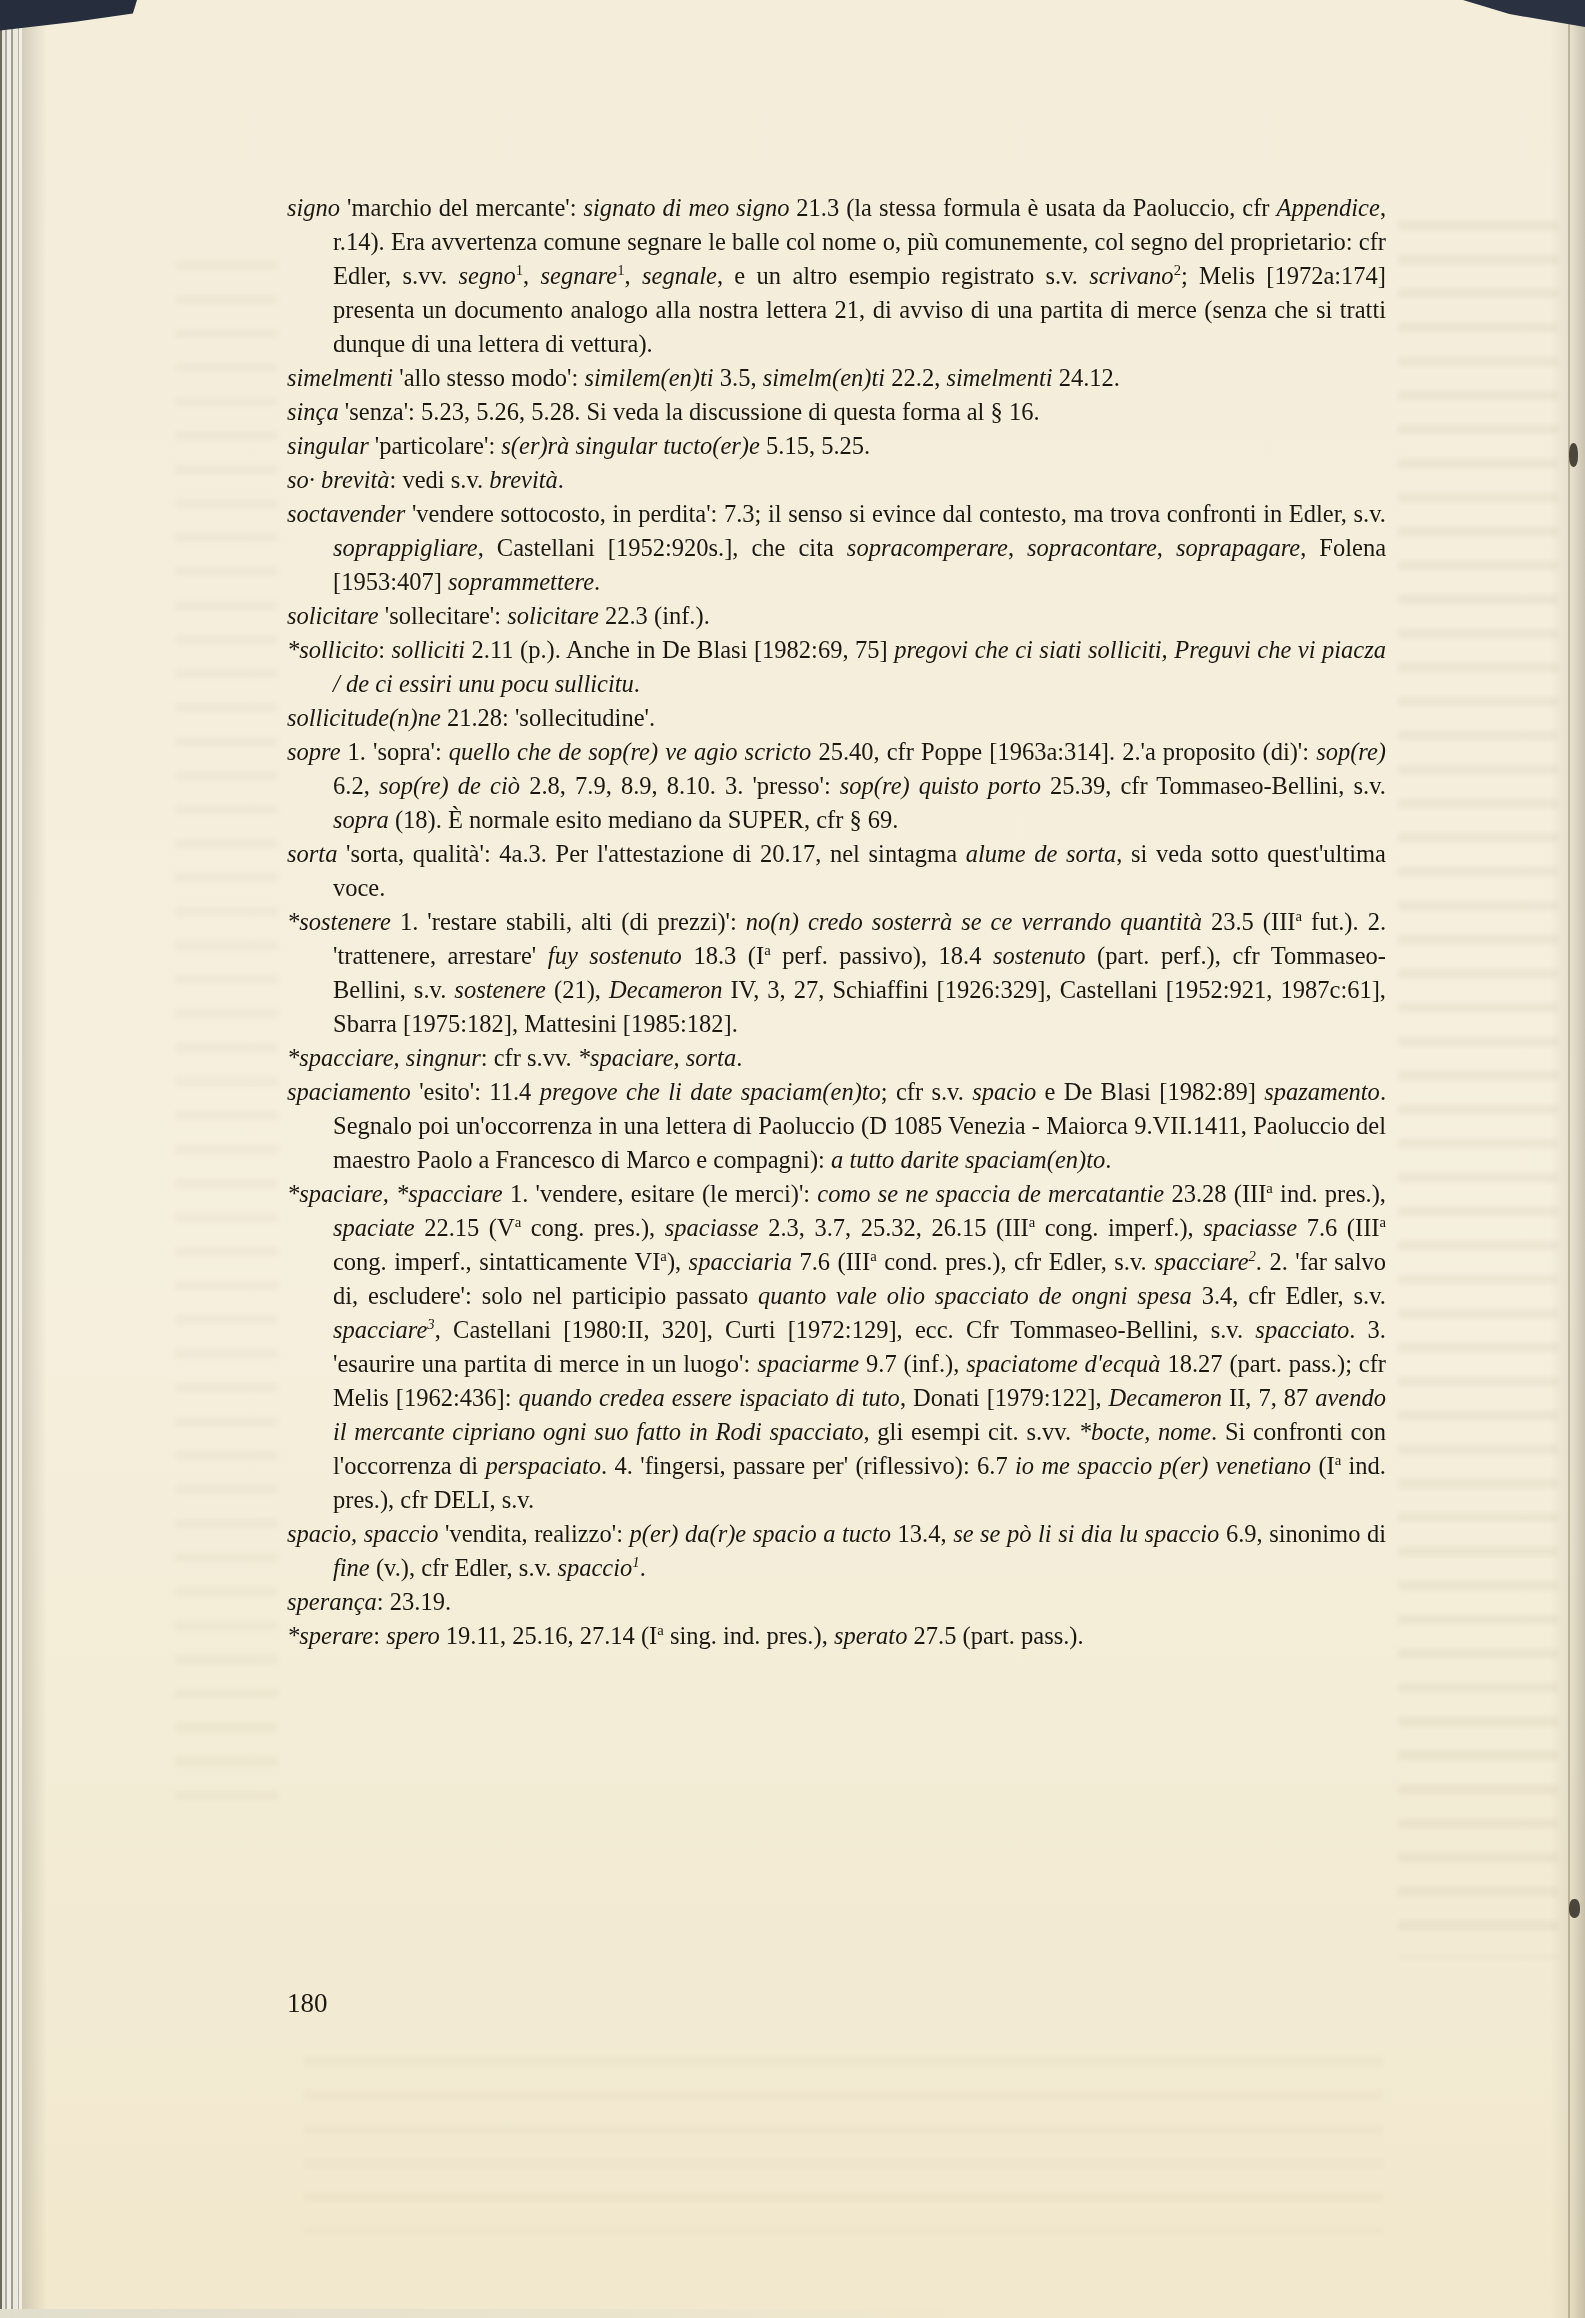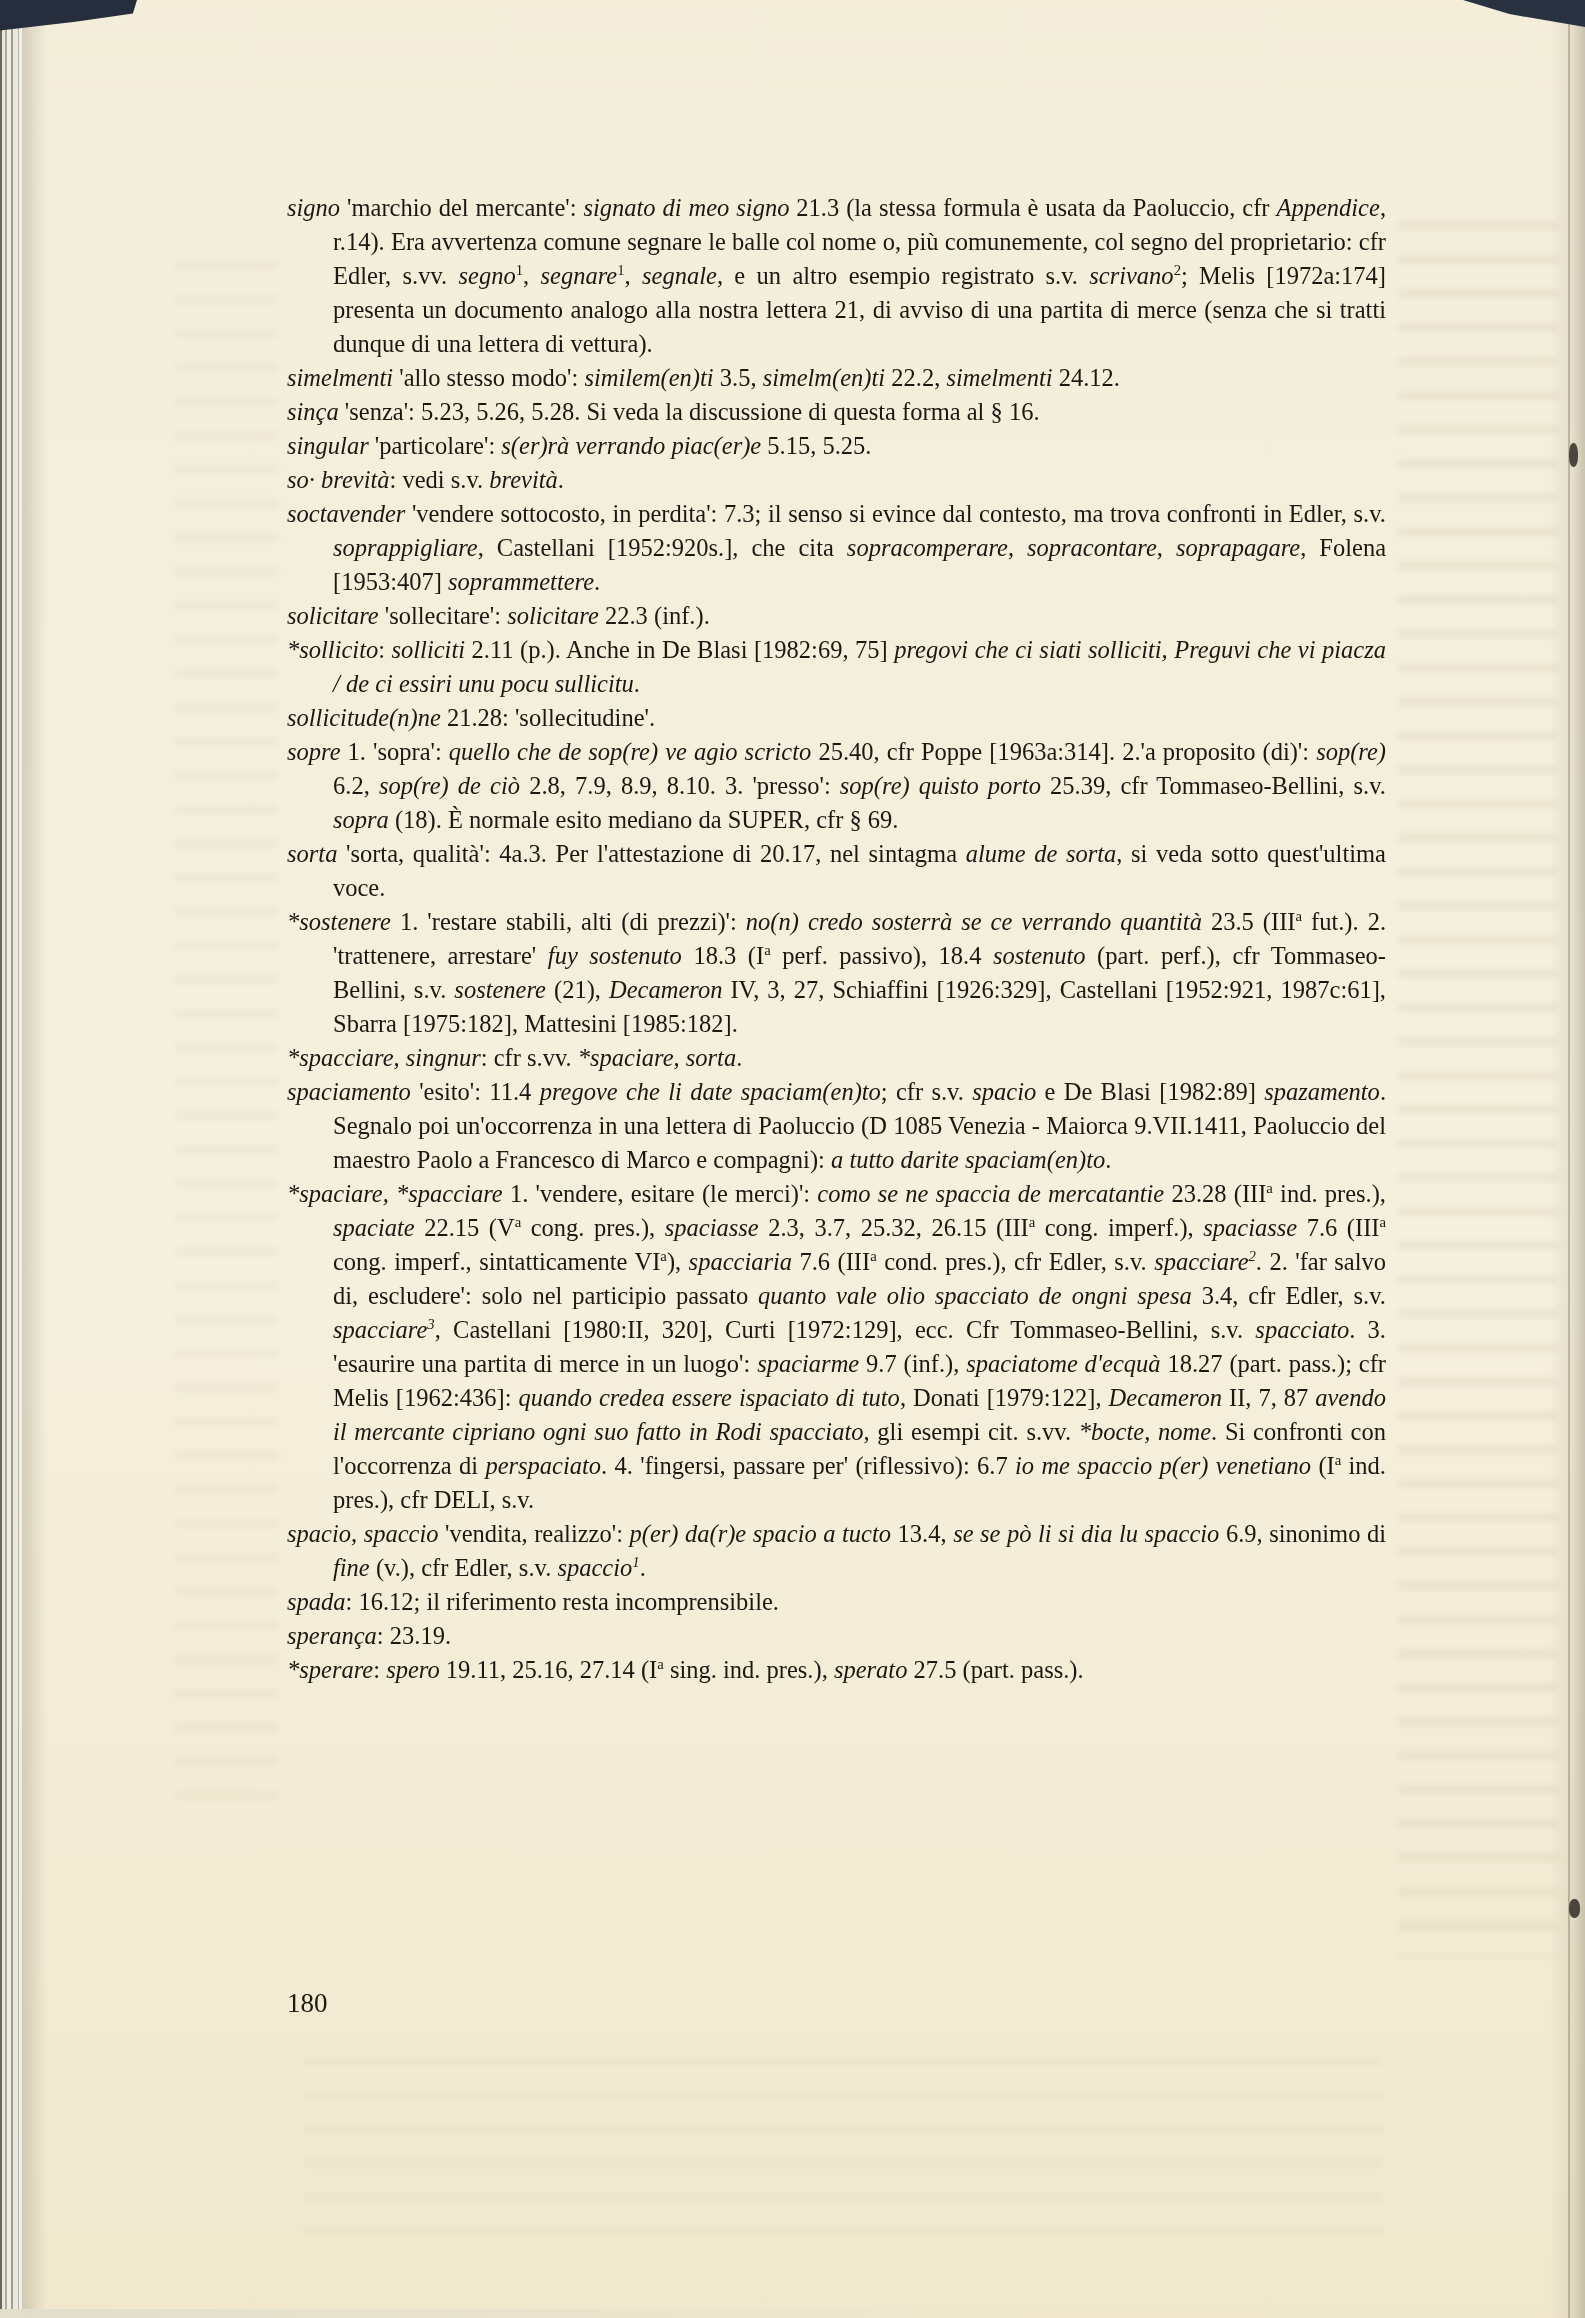--- a/index.html
+++ b/index.html
@@ -110,32 +110,31 @@
 <div class="ghost g-bottom"></div>
 
 <div class="speck s1"></div>
 <div class="speck s2"></div>
 <div class="bottom-strip"></div>
 
 <main class="textblock">
     <p class="entry"><span class="it">signo </span><span>'marchio del mercante': </span><span class="it">signato di meo signo </span><span>21.3 (la stessa formula è usata da Paoluccio, cfr </span><span class="it">Appendice</span><span>, r.14). Era avvertenza comune segnare le balle col nome o, più comunemente, col segno del proprietario: cfr Edler, s.vv. </span><span class="it">segno</span><sup>1</sup><span>, </span><span class="it">segnare</span><sup>1</sup><span>, </span><span class="it">segnale</span><span>, e un altro esempio registrato s.v. </span><span class="it">scrivano</span><sup>2</sup><span>; Melis [1972a:174] presenta un documento analogo alla nostra lettera 21, di avviso di una partita di merce (senza che si tratti dunque di una lettera di vettura).</span></p>
     <p class="entry"><span class="it">simelmenti </span><span>'allo stesso modo': </span><span class="it">similem(en)ti </span><span>3.5, </span><span class="it">simelm(en)ti </span><span>22.2, </span><span class="it">simelmenti </span><span>24.12.</span></p>
     <p class="entry"><span class="it">sinça </span><span>'senza': 5.23, 5.26, 5.28. Si veda la discussione di questa forma al § 16.</span></p>
-    <p class="entry"><span class="it">singular </span><span>'particolare': </span><span class="it">s(er)rà verrando piac(er)e </span><span>5.15, 5.25.</span></p>
+    <p class="entry"><span class="it">singular </span><span>'particolare': </span><span class="it">s(er)rà singular tucto(er)e </span><span>5.15, 5.25.</span></p>
     <p class="entry"><span class="it">so· brevità</span><span>: vedi s.v. </span><span class="it">brevità</span><span>.</span></p>
     <p class="entry"><span class="it">soctavender </span><span>'vendere sottocosto, in perdita': 7.3; il senso si evince dal contesto, ma trova confronti in Edler, s.v. </span><span class="it">soprappigliare</span><span>, Castellani [1952:920s.], che cita </span><span class="it">sopracomperare</span><span>, </span><span class="it">sopracontare</span><span>, </span><span class="it">soprapagare</span><span>, Folena [1953:407] </span><span class="it">soprammettere</span><span>.</span></p>
     <p class="entry"><span class="it">solicitare </span><span>'sollecitare': </span><span class="it">solicitare </span><span>22.3 (inf.).</span></p>
     <p class="entry"><span class="it">*sollicito</span><span>: </span><span class="it">solliciti </span><span>2.11 (p.). Anche in De Blasi [1982:69, 75] </span><span class="it">pregovi che ci siati solliciti, Preguvi che vi piacza / de ci essiri unu pocu sullicitu</span><span>.</span></p>
     <p class="entry"><span class="it">sollicitude(n)ne </span><span>21.28: 'sollecitudine'.</span></p>
     <p class="entry"><span class="it">sopre </span><span>1. 'sopra': </span><span class="it">quello che de sop(re) ve agio scricto </span><span>25.40, cfr Poppe [1963a:314]. 2.'a proposito (di)': </span><span class="it">sop(re) </span><span>6.2, </span><span class="it">sop(re) de ciò </span><span>2.8, 7.9, 8.9, 8.10. 3. 'presso': </span><span class="it">sop(re) quisto porto </span><span>25.39, cfr Tommaseo-Bellini, s.v. </span><span class="it">sopra </span><span>(18). È normale esito mediano da SUPER, cfr § 69.</span></p>
     <p class="entry"><span class="it">sorta </span><span>'sorta, qualità': 4a.3. Per l'attestazione di 20.17, nel sintagma </span><span class="it">alume de sorta</span><span>, si veda sotto quest'ultima voce.</span></p>
     <p class="entry"><span class="it">*sostenere </span><span>1. 'restare stabili, alti (di prezzi)': </span><span class="it">no(n) credo sosterrà se ce verrando quantità </span><span>23.5 (III</span><sup>a</sup><span> fut.). 2. 'trattenere, arrestare' </span><span class="it">fuy sostenuto </span><span>18.3 (I</span><sup>a</sup><span> perf. passivo), 18.4 </span><span class="it">sostenuto </span><span>(part. perf.), cfr Tommaseo-Bellini, s.v. </span><span class="it">sostenere </span><span>(21), </span><span class="it">Decameron </span><span>IV, 3, 27, Schiaffini [1926:329], Castellani [1952:921, 1987c:61], Sbarra [1975:182], Mattesini [1985:182].</span></p>
     <p class="entry"><span class="it">*spacciare, singnur</span><span>: cfr s.vv. </span><span class="it">*spaciare, sorta</span><span>.</span></p>
     <p class="entry"><span class="it">spaciamento </span><span>'esito': 11.4 </span><span class="it">pregove che li date spaciam(en)to</span><span>; cfr s.v. </span><span class="it">spacio </span><span>e De Blasi [1982:89] </span><span class="it">spazamento</span><span>. Segnalo poi un'occorrenza in una lettera di Paoluccio (D 1085 Venezia - Maiorca 9.VII.1411, Paoluccio del maestro Paolo a Francesco di Marco e compagni): </span><span class="it">a tutto darite spaciam(en)to</span><span>.</span></p>
     <p class="entry"><span class="it">*spaciare, *spacciare </span><span>1. 'vendere, esitare (le merci)': </span><span class="it">como se ne spaccia de mercatantie </span><span>23.28 (III</span><sup>a</sup><span> ind. pres.), </span><span class="it">spaciate </span><span>22.15 (V</span><sup>a</sup><span> cong. pres.), </span><span class="it">spaciasse </span><span>2.3, 3.7, 25.32, 26.15 (III</span><sup>a</sup><span> cong. imperf.), </span><span class="it">spaciasse </span><span>7.6 (III</span><sup>a</sup><span> cong. imperf., sintatticamente VI</span><sup>a</sup><span>), </span><span class="it">spacciaria </span><span>7.6 (III</span><sup>a</sup><span> cond. pres.), cfr Edler, s.v. </span><span class="it">spacciare</span><sup class="it">2</sup><span>. 2. 'far salvo di, escludere': solo nel participio passato </span><span class="it">quanto vale olio spacciato de ongni spesa </span><span>3.4, cfr Edler, s.v. </span><span class="it">spacciare</span><sup class="it">3</sup><span>, Castellani [1980:II, 320], Curti [1972:129], ecc. Cfr Tommaseo-Bellini, s.v. </span><span class="it">spacciato</span><span>. 3. 'esaurire una partita di merce in un luogo': </span><span class="it">spaciarme </span><span>9.7 (inf.), </span><span class="it">spaciatome d'ecquà </span><span>18.27 (part. pass.); cfr Melis [1962:436]: </span><span class="it">quando credea essere ispaciato di tuto</span><span>, Donati [1979:122], </span><span class="it">Decameron </span><span>II, 7, 87 </span><span class="it">avendo il mercante cipriano ogni suo fatto in Rodi spacciato</span><span>, gli esempi cit. s.vv. </span><span class="it">*bocte, nome</span><span>. Si confronti con l'occorrenza di </span><span class="it">perspaciato</span><span>. 4. 'fingersi, passare per' (riflessivo): 6.7 </span><span class="it">io me spaccio p(er) venetiano </span><span>(I</span><sup>a</sup><span> ind. pres.), cfr DELI, s.v.</span></p>
     <p class="entry"><span class="it">spacio, spaccio </span><span>'vendita, realizzo': </span><span class="it">p(er) da(r)e spacio a tucto </span><span>13.4, </span><span class="it">se se pò li si dia lu spaccio </span><span>6.9, sinonimo di </span><span class="it">fine </span><span>(v.), cfr Edler, s.v. </span><span class="it">spaccio</span><sup class="it">1</sup><span>.</span></p>
-    <p class="entry"><span class="it">spada</span><span>: 16.12; il riferimento resta incomprensibile.</span></p>
     <p class="entry"><span class="it">sperança</span><span>: 23.19.</span></p>
     <p class="entry"><span class="it">*sperare</span><span>: </span><span class="it">spero </span><span>19.11, 25.16, 27.14 (I</span><sup>a</sup><span> sing. ind. pres.), </span><span class="it">sperato </span><span>27.5 (part. pass.).</span></p>
   </main>
 
 <div class="pagenum">180</div>
 
 
 </body></html>

